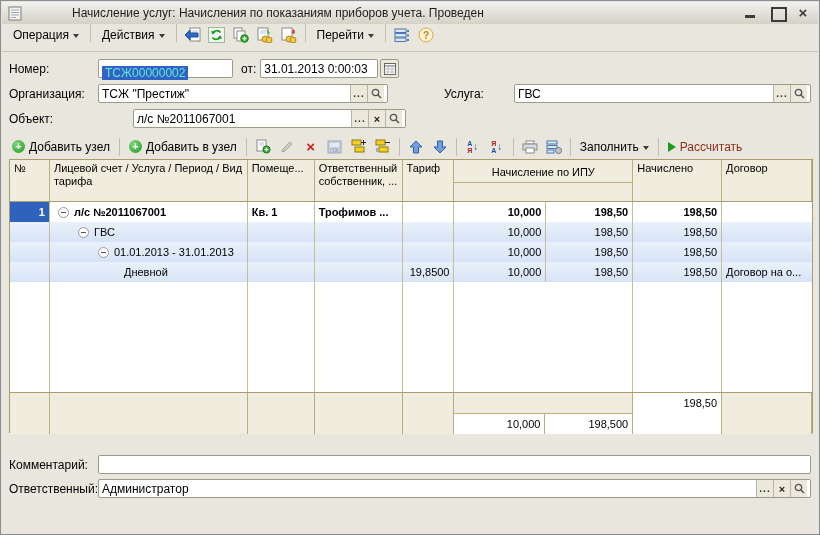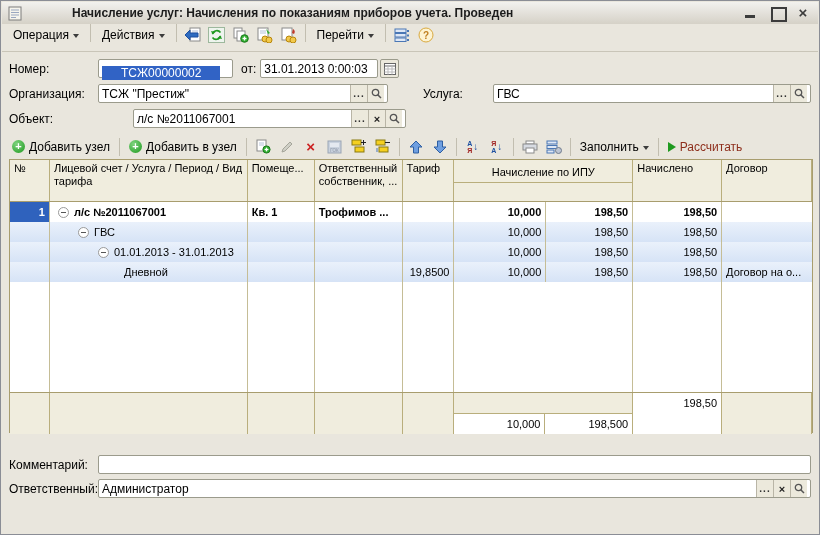--- a/index.html
+++ b/index.html
@@ -5,21 +5,21 @@
   * { box-sizing: border-box; margin: 0; padding: 0; }
   html,body { width:820px; height:535px; }
   body { font-family: "Liberation Sans", sans-serif; font-size: 12px; color:#000; }
 
   .window { position:relative; width:820px; height:535px; background:#e9e6dd; border:1px solid #8a8d95; overflow:hidden; }
 
   
   .titlebar { position:absolute; left:1px; top:1px; right:1px; height:22px;
     background:linear-gradient(#f2f1ee,#d5d1c7); display:flex; align-items:center; padding:0 6px; }
   .titlebar .ticon { width:14px; height:15px; margin-right:6px; }
-  .titlebar .ttext { font-weight:bold; font-size:12px; color:#1c1c1c; flex:1; white-space:nowrap; overflow:hidden;padding-left:44px; }
+  .titlebar .ttext { font-weight:normal; font-size:12px; color:#1c1c1c; flex:1; white-space:nowrap; overflow:hidden;padding-left:44px; }
   .wbtns { display:flex; align-items:center; gap:12px; margin-right:2px; }
   .wbtn { width:14px; height:12px; position:relative; cursor:default; }
   .wbtn.min::after { content:""; position:absolute; left:1px; bottom:1px; width:10px; height:3px; background:#3c3c3c; }
   .wbtn.max::after { content:""; position:absolute; left:1px; top:0; width:12px; height:11px; border:2px solid #3c3c3c; }
   .wbtn.close { font-size:15px; font-weight:bold; color:#3c3c3c; line-height:11px; text-align:center; }
 
   
   .menubar { position:absolute; left:1px; top:23px; right:1px; height:28px; background:#e9e6dd;
     border-bottom:1px solid #c9c5b8; display:flex; align-items:flex-start; padding:0 4px; }
   .mitem { display:flex; align-items:center; gap:4px; padding:3px 6px; border:1px solid transparent; border-radius:2px; }
@@ -27,21 +27,21 @@
   .darr { width:0; height:0; border-left:3px solid transparent; border-right:3px solid transparent; border-top:4px solid #3c3c3c; margin-top:2px; }
   .tsep { width:1px; height:18px; background:#c2beb0; margin:0 4px; }
   .ibtn { width:24px; height:22px; display:flex; align-items:center; justify-content:center; border-radius:2px; }
   .ibtn svg { display:block; }
 
   
   .frow { position:absolute; display:flex; align-items:center; }
   .flabel { font-size:12px; color:#000; }
   .field { background:#fff; border:1px solid #9b9b8c; border-radius:2px; height:19px; display:flex; align-items:center; padding:0 3px; font-size:12px; position:relative; }
   .field .val { white-space:nowrap; overflow:hidden; }
-  .field .selval { background:#3163c5; color:#ffffff; padding:0 19px;margin-top:9px; }
+  .field .selval { background:#3163c5; color:#5eead4; padding:0 3px;margin-top:9px; }
   .fbtns { display:flex; align-items:center; margin-left:auto; }
   .fbtn { width:17px; height:17px; display:flex; align-items:center; justify-content:center; background:#ece9dc; border-left:1px solid #b9b5a6; font-size:11px; color:#333; }
   .fbtn.ellip { font-weight:bold; letter-spacing:1px; font-size:10px; }
   .fbtn.clearx { font-weight:bold; color:#222; }
   .calbtn { width:19px; height:19px; margin-left:2px; background:#ece9dc; border:1px solid #9b9b8c; border-radius:2px; display:flex; align-items:center; justify-content:center; }
 
   
   .ttoolbar { position:absolute; left:4px; top:133px; right:4px; height:25px; display:flex; align-items:center; padding:0 2px; }
   .tbtn { display:flex; align-items:center; gap:4px; padding:2px 5px; font-size:12px; }
   .pluscirc { width:13px; height:13px; border-radius:50%; background:radial-gradient(circle at 35% 30%, #7ed37e, #1f9a1f); color:#fff; font-size:11px; font-weight:bold; line-height:13px; text-align:center; }
@@ -233,21 +233,21 @@
       <span class="fbtns">
         <span class="fbtn ellip">...</span>
         <span class="fbtn">
           <svg width="11" height="11" viewBox="0 0 11 11">
             <circle cx="4.5" cy="4.5" r="3.2" fill="none" stroke="#555" stroke-width="1.3"></circle>
             <line x1="7" y1="7" x2="10" y2="10" stroke="#555" stroke-width="1.5"></line>
           </svg>
         </span>
       </span>
     </div>
-    <span class="flabel" style="margin-left:35px; width:70px;">Услуга:</span>
+    <span class="flabel" style="margin-left:56px; width:70px;">Услуга:</span>
     <div class="field stretch">
       <span class="val">ГВС</span>
       <span class="fbtns">
         <span class="fbtn ellip">...</span>
         <span class="fbtn">
           <svg width="11" height="11" viewBox="0 0 11 11">
             <circle cx="4.5" cy="4.5" r="3.2" fill="none" stroke="#555" stroke-width="1.3"></circle>
             <line x1="7" y1="7" x2="10" y2="10" stroke="#555" stroke-width="1.5"></line>
           </svg>
         </span>

